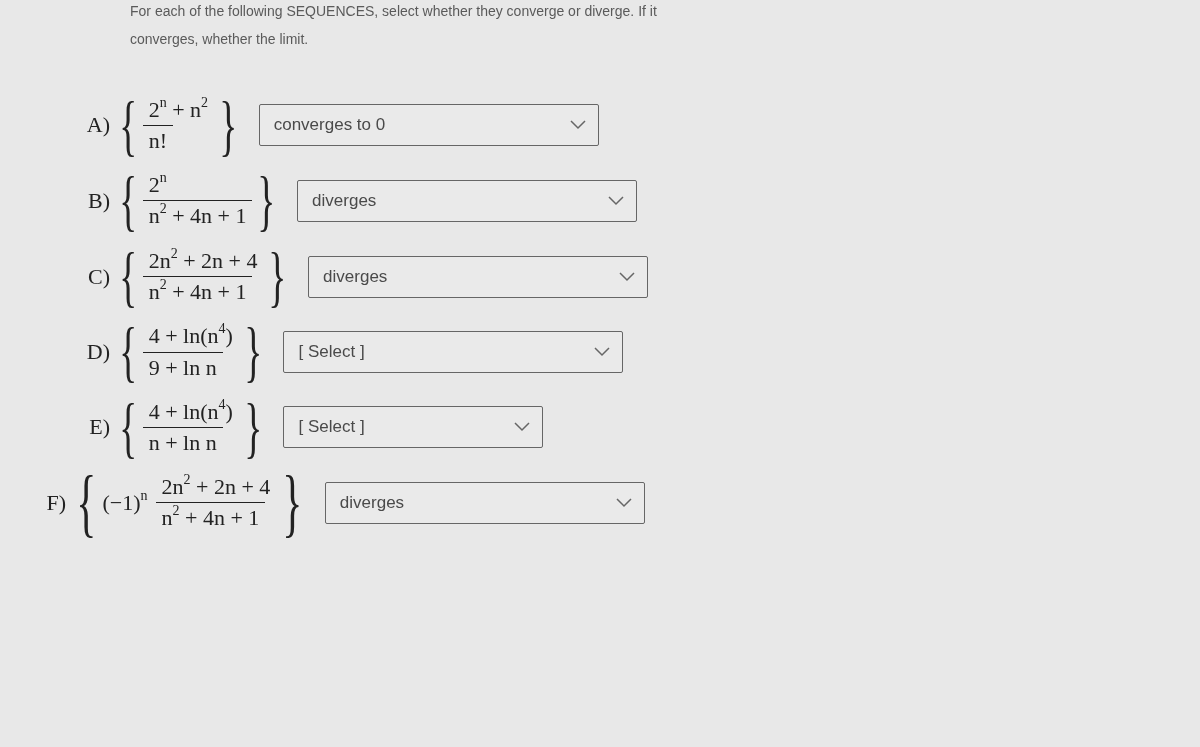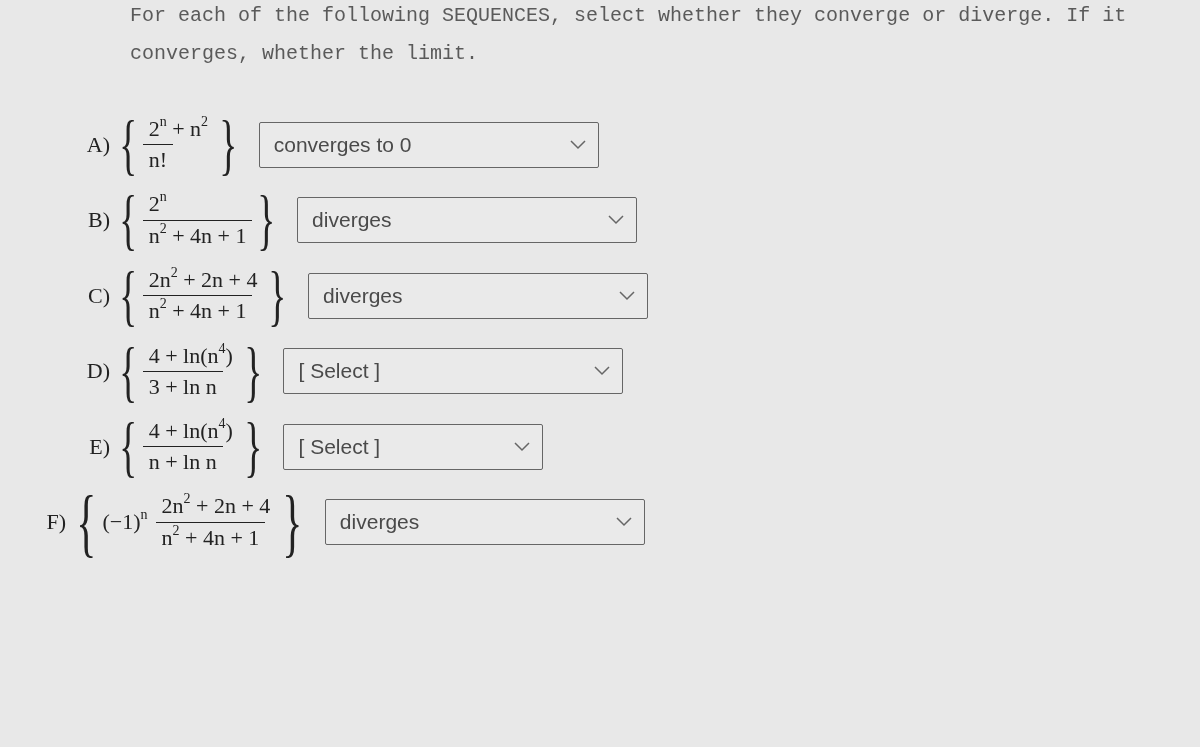--- a/index.html
+++ b/index.html
@@ -6,24 +6,23 @@
     body {
       font-family: Arial, Helvetica, sans-serif;
       background: #e8e8e8;
       width: 1200px;
       height: 747px;
       color: #5a5a5a;
       padding: 0 30px;
       overflow: hidden;
     }
     .instructions p {
-      font-size: 20px;
+      font-size: 14px;
       line-height: 1.6;
       margin-bottom: 6px;
-      font-family: Liberation Mono, monospace;
     }
     .instructions { margin-left: 100px; margin-bottom: 44px; }
     .instructions .last { margin-left: -30px; margin-top: 4px; }
     .problems { margin-left: 52px; }
     .row {
       display: flex;
       align-items: center;
       margin-bottom: 14px;
     }
     .label {
@@ -62,21 +61,21 @@
       white-space: nowrap;
     }
     .frac .den { border-top: 1.5px solid #222; }
     .sup { font-size: 14px; vertical-align: super; position: relative; top: -2px; }
     .inl { display: inline-flex; align-items: center; }
     .neg1 { margin: 0 4px; }
     .select {
       position: relative;
       border: 1px solid #666;
       background: #eaeaea;
-      font-size: 21px;
+      font-size: 17px;
       color: #4a4a4a;
       padding: 10px 40px 10px 14px;
       border-radius: 2px;
       cursor: pointer;
       font-family: Arial, Helvetica, sans-serif;
     }
     .select.wide { width: 340px; }
     .select.narrow { width: 260px; }
     .chev {
       position: absolute;
@@ -158,21 +157,21 @@
       </span>
     </div>
   </div>
 
   <div class="row">
     <span class="label" style="margin-left:-8px;width:36px;">D)</span>
     <span class="seq">
       <span class="lbrace">{</span>
       <span class="frac">
         <span class="num">4 + ln(n<span class="sup">4</span>)</span>
-        <span class="den">3 + ln n</span>
+        <span class="den">9 + ln n</span>
       </span>
       <span class="rbrace">}</span>
     </span>
     <div class="select wide">
       <span>[ Select ]</span>
       <span class="chev">
         <svg width="16" height="10" viewBox="0 0 16 10">
             <path d="M1 1 L8 8 L15 1" stroke="#666" stroke-width="1.5" fill="none"></path>
           </svg>
       </span>

